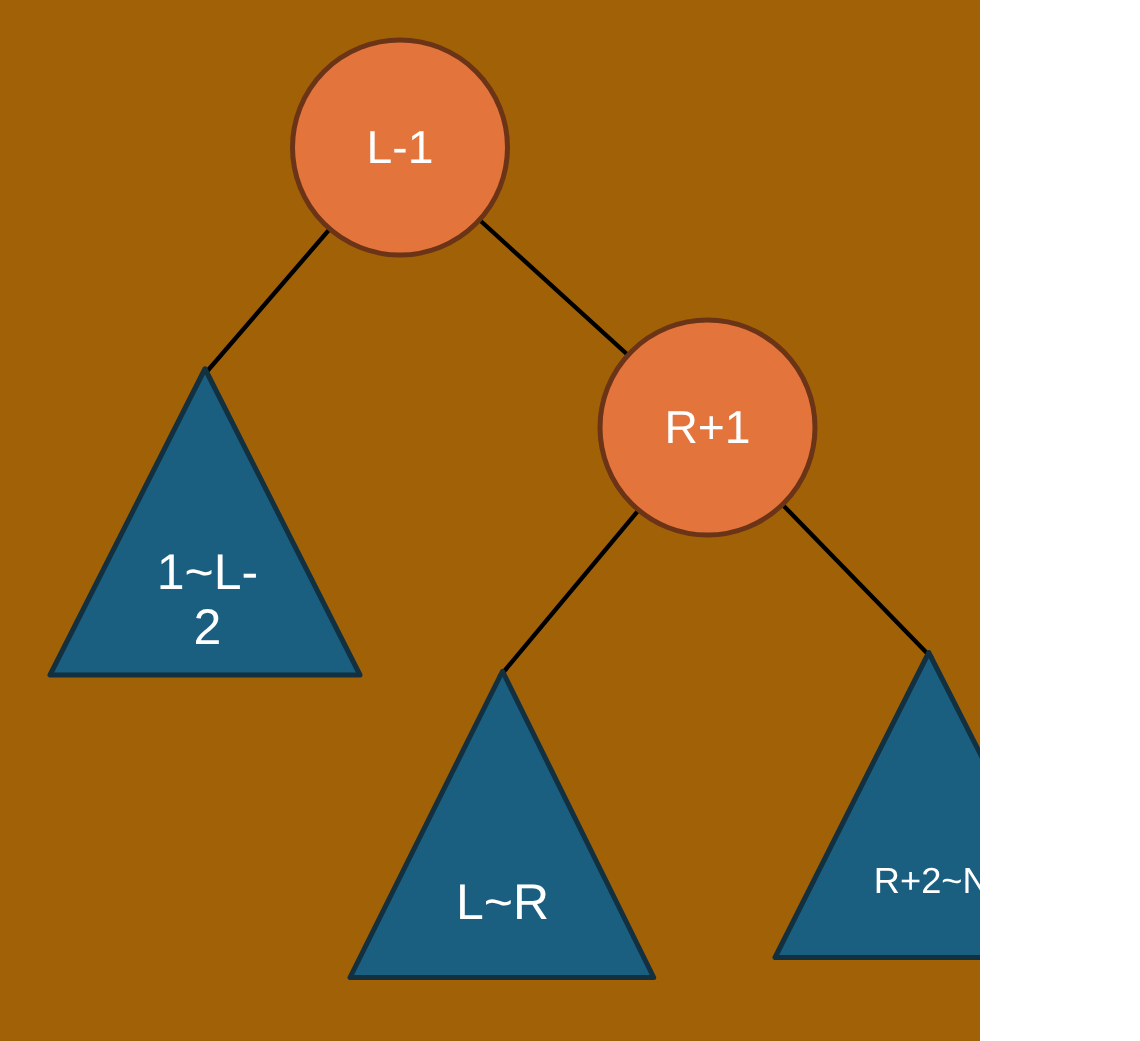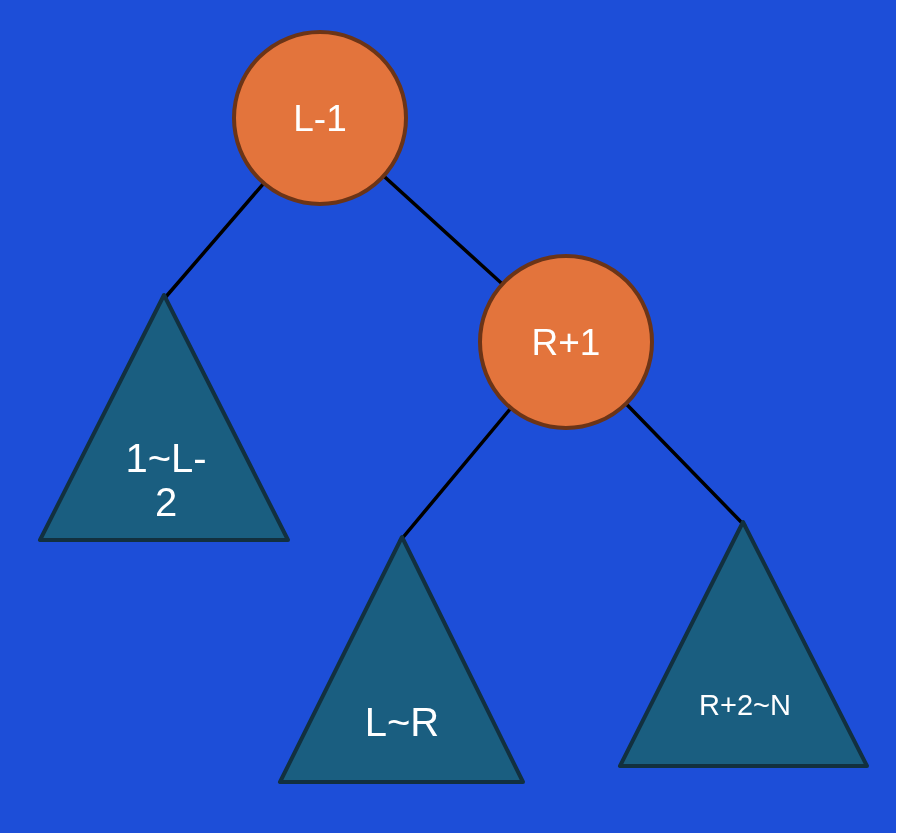--- a/index.html
+++ b/index.html
@@ -2,23 +2,23 @@
 <html><head>
 <meta charset="utf-8">
 <style>
   html, body {
     margin: 0;
     padding: 0;
     background: #ffffff;
   }
   .stage {
     position: relative;
-    width: 896px;
+    width: 784px;
     height: 833px;
-    background: #1d4ed8;
+    background: #a16207;
     overflow: hidden;
     font-family: "Liberation Sans", "DejaVu Sans", sans-serif;
   }
   svg { display: block; }
   text {
     font-family: "Liberation Sans", "DejaVu Sans", sans-serif;
     text-anchor: middle;
   }
   .node-label-lg   { font-size: 37px; }
   .node-label-tri  { font-size: 40px; }

